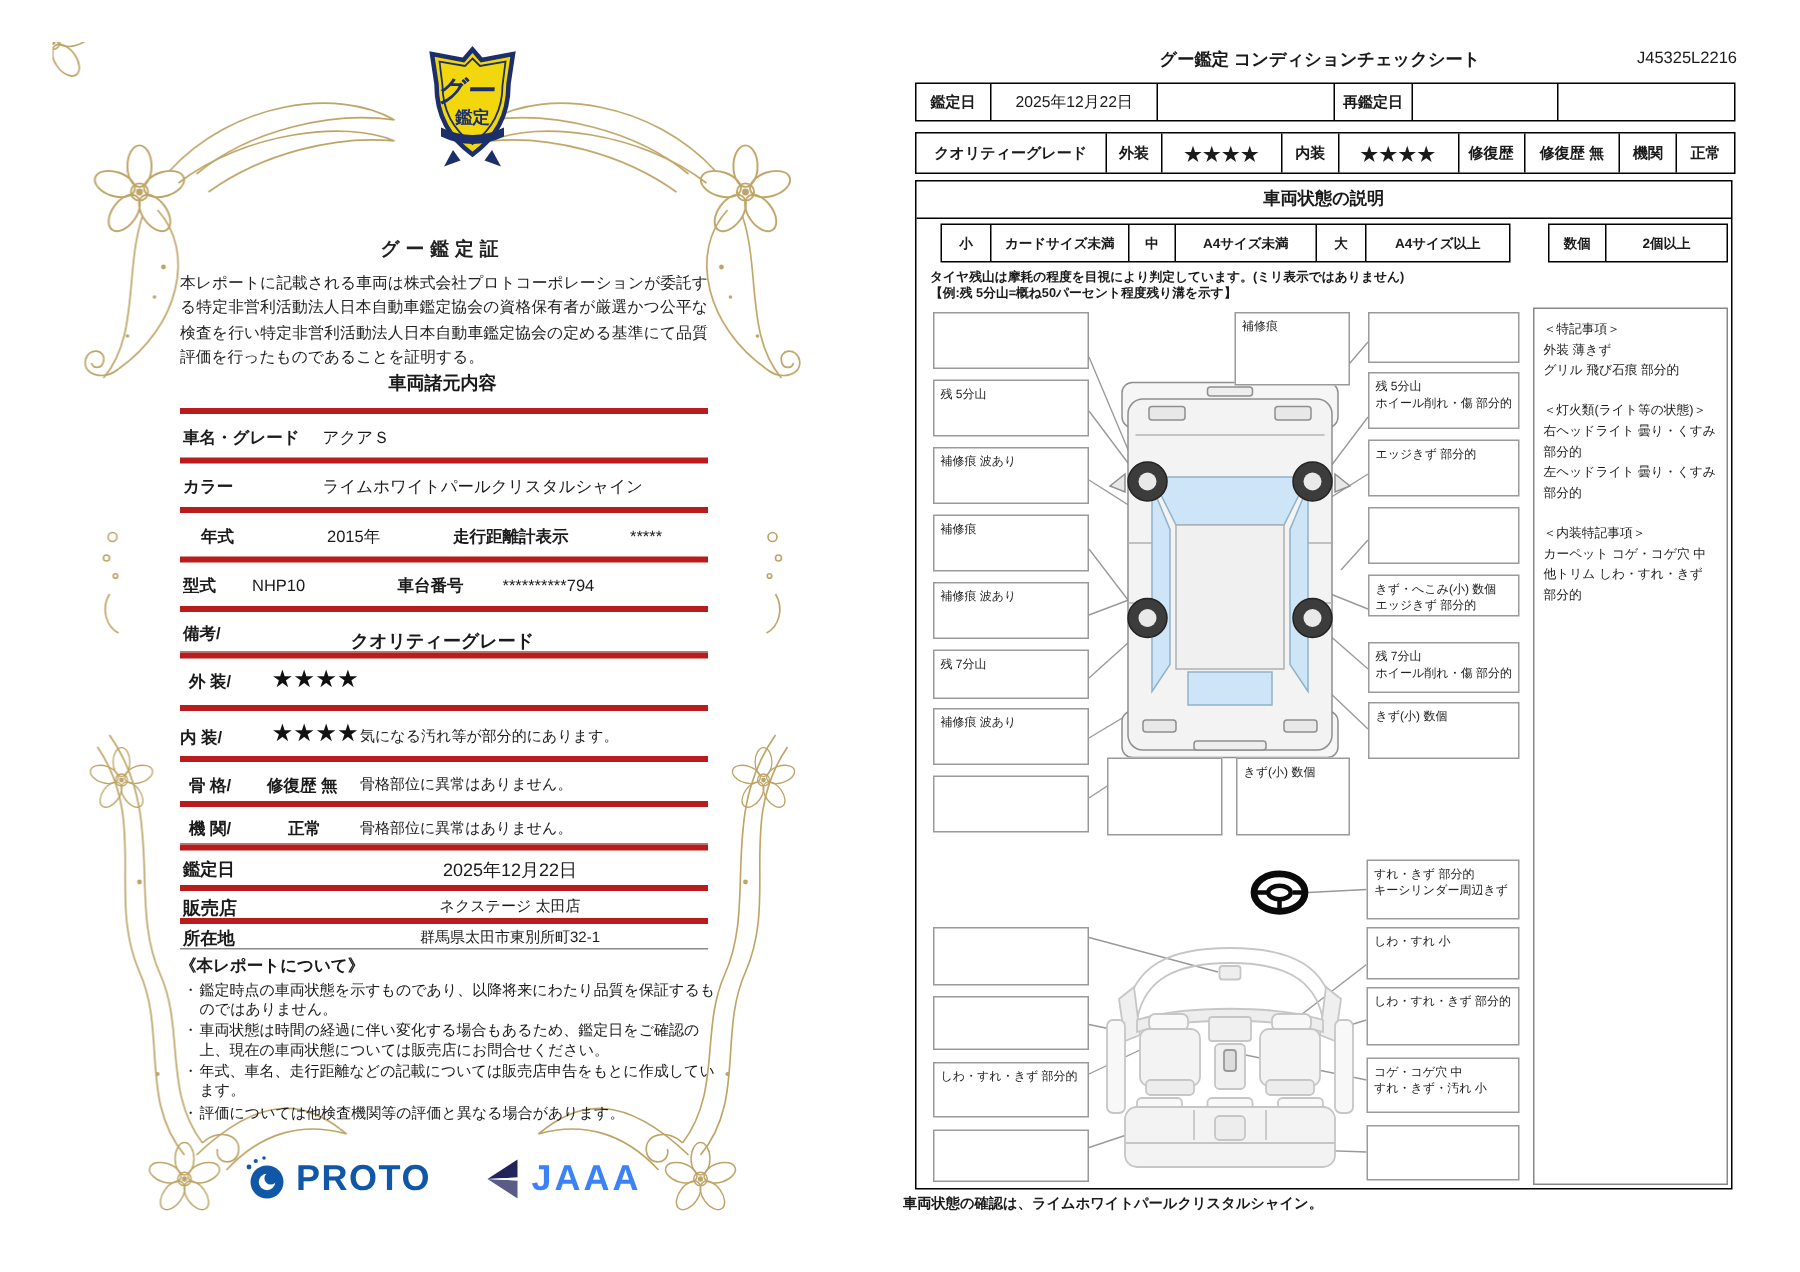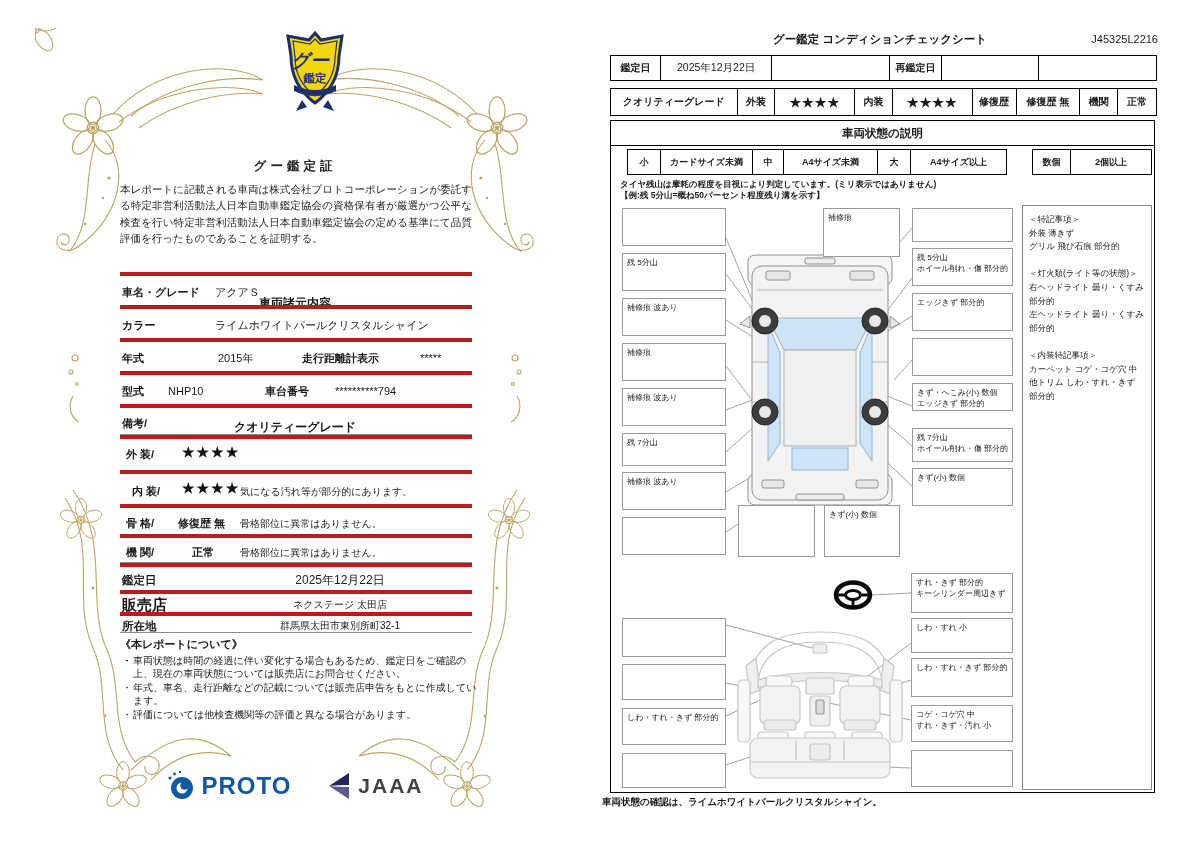--- a/index.html
+++ b/index.html
@@ -11,38 +11,38 @@
   #rp { left:600px; top:28px; width:560px; height:790px; }
 
   
   #orn { position:absolute; left:0; top:0; }
   .lp-center { position:absolute; left:0; width:100%; text-align:center; }
   #lp-title { top:86px; font-family:"DejaVu Serif",serif; font-style:italic; font-weight:bold;
               font-size:33px; color:#ab8d55; letter-spacing:1px; }
   #lp-subtitle { top:130px; font-size:12.5px; font-weight:bold; letter-spacing:4px; color:#222; }
   #lp-intro { position:absolute; left:85px; top:153px; width:352px; font-size:10.5px;
               line-height:1.55; text-align:justify; color:#222; }
-  #lp-spec-title { top:219px; font-size:12px; font-weight:bold;margin-top:48px; }
+  #lp-spec-title { top:219px; font-size:12px; font-weight:bold; }
   .ltable { position:absolute; left:85px; width:352px; border-bottom:1px solid #8a8a8a; }
   .lrow { position:relative; border-top:4px solid #b91c1c; }
   .lrow span { position:absolute; white-space:nowrap; }
   .llabel { font-weight:bold; font-size:11px; }
   .lval { font-size:11px; }
   #lp-grade-title { top:391px; font-size:12px; font-weight:bold; }
   .stars { font-size:14px; letter-spacing:2px; font-weight:bold; color:#111; }
   .gdesc { font-size:10px; line-height:1.3; white-space:normal !important; }
   #lp-about { position:absolute; left:85px; top:609px; width:362px; font-size:10px; line-height:1.32; }
   #lp-about .a-title { font-weight:bold; font-size:11px; margin-bottom:2px; }
   .a-item { position:relative; padding-left:13px; margin-top:1px; }
   .a-item .bullet { position:absolute; left:2px; }
   #lp-logos { position:absolute; top:742px; left:0; width:100%; display:flex; gap:36px;
               justify-content:center; align-items:center; }
   .logo { display:flex; align-items:center; gap:5px; }
   .proto-text { font-size:24px; font-weight:bold; color:#1157a7; letter-spacing:1px; }
-  .jaaa-text { font-size:21px; font-weight:bold; color:#404040; letter-spacing:2px; }
+  .jaaa-text { font-size:24px; font-weight:bold; color:#3b82f6; letter-spacing:2px; }
 
   
   #rp-title { position:absolute; top:4px; left:0; width:100%; text-align:center;
               font-size:11.5px; font-weight:bold; }
   #rp-code { position:absolute; top:5px; right:2px; font-size:11px; }
   .btable { position:absolute; left:10px; width:547px; display:flex; border:1.5px solid #000; background:#fff; }
   .bcell { display:flex; align-items:center; justify-content:center; border-right:1.5px solid #000;
            font-size:10px; font-weight:bold; white-space:nowrap; overflow:hidden; }
   .bcell:last-child { border-right:none; }
   .bstars { font-size:13px; letter-spacing:1px; }
@@ -130,21 +130,21 @@
     <div class="ltable" style="top:244px">
       <div class="lrow" style="height:33px">
         <span class="llabel" style="left:2px;line-height:33px">車名・グレード</span>
         <span class="lval" style="left:95px;line-height:33px">アクアＳ</span>
       </div>
       <div class="lrow" style="height:33px">
         <span class="llabel" style="left:2px;line-height:33px">カラー</span>
         <span class="lval" style="left:95px;line-height:33px">ライムホワイトパールクリスタルシャイン</span>
       </div>
       <div class="lrow" style="height:33px">
-        <span class="llabel" style="left:2px;line-height:33px">年式</span>
+        <span class="llabel" style="left:14px;line-height:33px">年式</span>
         <span class="lval" style="left:98px;line-height:33px">2015年</span>
         <span class="llabel" style="left:182px;line-height:33px">走行距離計表示</span>
         <span class="lval" style="left:300px;line-height:33px">*****</span>
       </div>
       <div class="lrow" style="height:33px">
         <span class="llabel" style="left:2px;line-height:33px">型式</span>
         <span class="lval" style="left:48px;line-height:33px">NHP10</span>
         <span class="llabel" style="left:145px;line-height:33px">車台番号</span>
         <span class="lval" style="left:215px;line-height:33px">**********794</span>
       </div>
@@ -154,21 +154,21 @@
     </div>
 
     <div id="lp-grade-title" class="lp-center">クオリティーグレード</div>
 
     <div class="ltable" style="top:407px">
       <div class="lrow" style="height:35px">
         <span class="llabel" style="left:6px;top:8px">外 装/</span>
         <span class="stars" style="left:62px;top:5px">★★★★</span>
       </div>
       <div class="lrow" style="height:34px">
-        <span class="llabel" style="left:12px;top:10px">内 装/</span>
+        <span class="llabel" style="left:0;top:10px">内 装/</span>
         <span class="stars" style="left:62px;top:6px">★★★★</span>
         <span class="lval gdesc" style="left:120px;top:11px;width:230px">気になる汚れ等が部分的にあります。</span>
       </div>
       <div class="lrow" style="height:30px">
         <span class="llabel" style="left:6px;top:8px">骨 格/</span>
         <span class="llabel" style="left:58px;top:8px">修復歴 無</span>
         <span class="lval gdesc" style="left:120px;top:9px;width:230px">骨格部位に異常はありません。</span>
       </div>
       <div class="lrow" style="height:28px">
         <span class="llabel" style="left:6px;top:7px">機 関/</span>
@@ -176,32 +176,32 @@
         <span class="lval gdesc" style="left:120px;top:8px;width:230px">骨格部位に異常はありません。</span>
       </div>
     </div>
 
     <div class="ltable" style="top:535px">
       <div class="lrow" style="height:27px">
         <span class="llabel" style="left:2px;line-height:27px;font-size:11.5px">鑑定日</span>
         <span class="lval" style="left:120px;width:200px;text-align:center;line-height:27px;font-size:12px">2025年12月22日</span>
       </div>
       <div class="lrow" style="height:22px">
-        <span class="llabel" style="left:2px;line-height:22px;font-size:15px">販売店</span>
+        <span class="llabel" style="left:2px;line-height:22px;font-size:12px">販売店</span>
         <span class="lval" style="left:120px;width:200px;text-align:center;line-height:22px;font-size:10px">ネクステージ 太田店</span>
       </div>
       <div class="lrow" style="height:20px">
         <span class="llabel" style="left:2px;line-height:20px;font-size:11.5px">所在地</span>
         <span class="lval" style="left:120px;width:200px;text-align:center;line-height:20px;font-size:10px">群馬県太田市東別所町32-1</span>
       </div>
     </div>
 
     <div id="lp-about">
       <div class="a-title">《本レポートについて》</div>
-      <div class="a-item"><span class="bullet">・</span></div>
+      <div class="a-item"><span class="bullet">・</span><span>鑑定時点の車両状態を示すものであり、以降将来にわたり品質を保証するものではありません。</span></div>
       <div class="a-item"><span class="bullet">・</span><span>車両状態は時間の経過に伴い変化する場合もあるため、鑑定日をご確認の上、現在の車両状態については販売店にお問合せください。</span></div>
       <div class="a-item"><span class="bullet">・</span><span>年式、車名、走行距離などの記載については販売店申告をもとに作成しています。</span></div>
       <div class="a-item"><span class="bullet">・</span><span>評価については他検査機関等の評価と異なる場合があります。</span></div>
     </div>
 
     <div id="lp-logos">
       <div class="logo">
         <svg width="30" height="32" viewBox="0 0 30 32">
           <circle cx="16" cy="18" r="11" fill="#1157a7"></circle>
           <circle cx="16" cy="18" r="5.5" fill="#ffffff"></circle>

